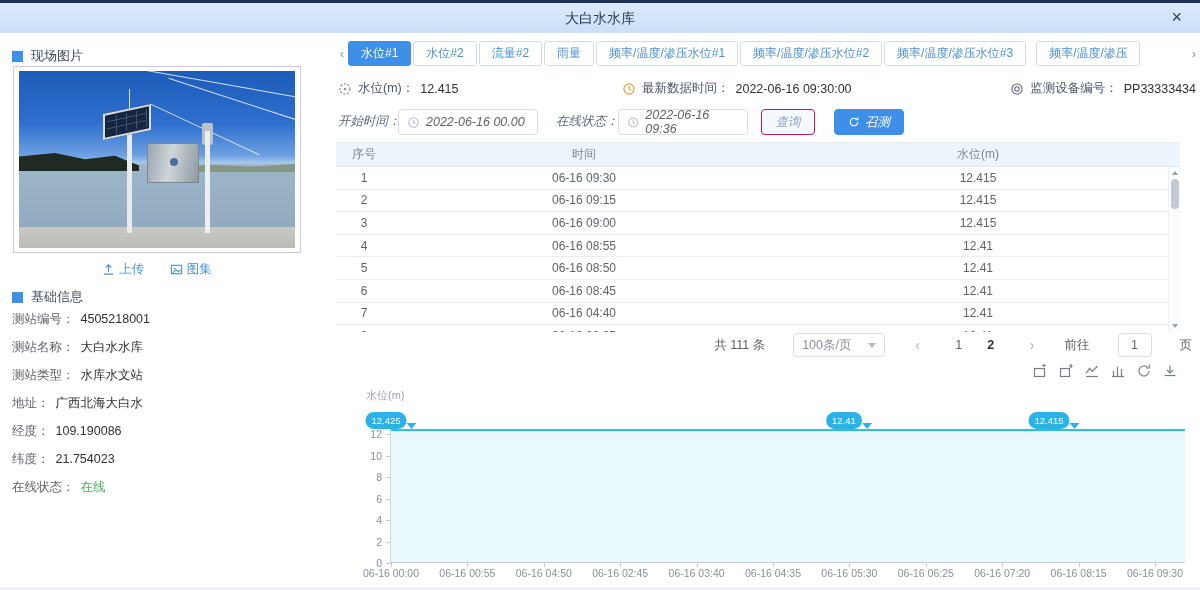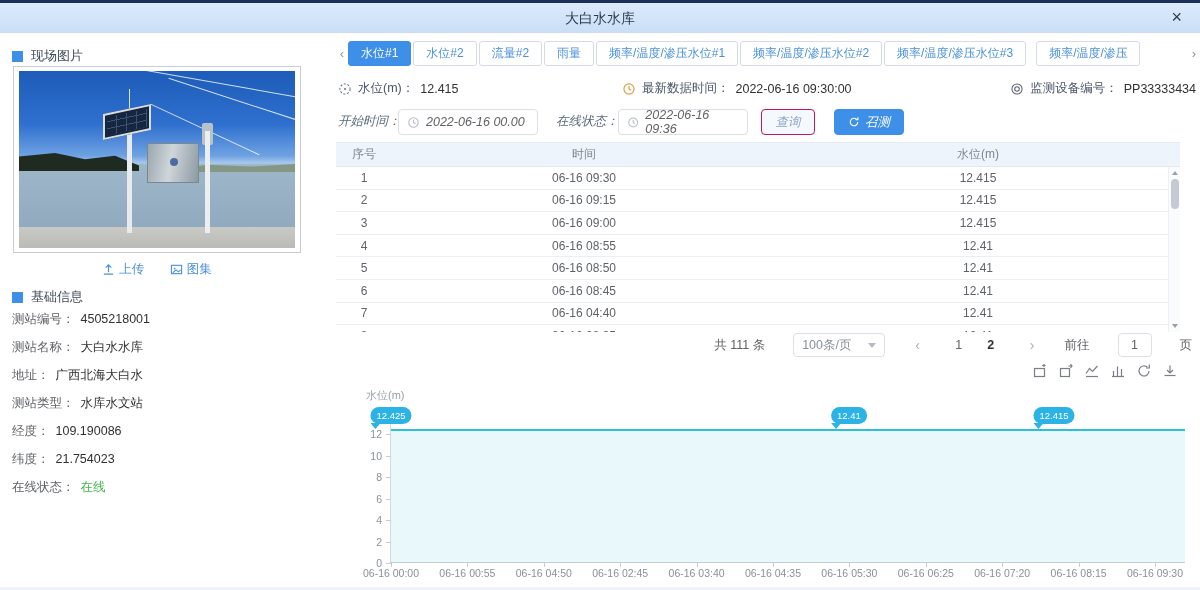--- a/index.html
+++ b/index.html
@@ -112,21 +112,21 @@
   .chart{ position:absolute; left:0; top:355px; width:864px; height:200px; }
   .ylab{ position:absolute; left:30px; top:0; font-size:11px; color:#98a0a8; }
   .plot{ position:absolute; left:54px; top:36px; width:795px; height:139px;
          border-left:1px solid #d4d8de; border-bottom:1px solid #c7ccd2; }
   .area{ position:absolute; left:0; right:0; bottom:0; background:#e9f8fb; border-top:2px solid #2fc0d4; }
   .ytick{ position:absolute; right:calc(100% + 9px); font-size:10.5px; color:#8a9099; width:24px; text-align:right; }
   .ymark{ position:absolute; left:-5px; width:5px; height:1px; background:#c7ccd2; }
   .xtick{ position:absolute; top:143px; transform:translateX(-50%); font-size:10.5px; color:#8a9099; white-space:nowrap; }
   .xmark{ position:absolute; top:139px; width:1px; height:4px; background:#c7ccd2; }
   .marker{ position:absolute; bottom:133px; transform:translateX(-50%); display:flex;
-           flex-direction:column; align-items:flex-start; }
+           flex-direction:row; align-items:flex-end; }
   .pin{ background:#2bb3e8; color:#fff; font-size:9.5px; padding:3px 6px; border-radius:9px; white-space:nowrap; }
   .tail{ width:0; height:0; border-left:5px solid transparent; border-right:5px solid transparent;
          border-top:6px solid #2bb3e8; margin-top:-1px; }
   .icon-svg{ display:inline-block; vertical-align:middle; }
 </style>
 </head>
 <body>
 
 <div class="page">
   <div class="edge-top"></div>
@@ -188,26 +188,26 @@
     <div class="info-list">
         <div class="info-row">
           <span class="info-label">测站编号：</span>
           <span class="info-value">4505218001</span>
         </div>
         <div class="info-row">
           <span class="info-label">测站名称：</span>
           <span class="info-value">大白水水库</span>
         </div>
         <div class="info-row">
+          <span class="info-label">测站类型：</span>
+          <span class="info-value">水库水文站</span>
+        </div>
+        <div class="info-row">
           <span class="info-label">地址：</span>
           <span class="info-value">广西北海大白水</span>
-        </div>
-        <div class="info-row">
-          <span class="info-label">测站类型：</span>
-          <span class="info-value">水库水文站</span>
         </div>
         <div class="info-row">
           <span class="info-label">经度：</span>
           <span class="info-value">109.190086</span>
         </div>
         <div class="info-row">
           <span class="info-label">纬度：</span>
           <span class="info-value">21.754023</span>
         </div>
         <div class="info-row">

